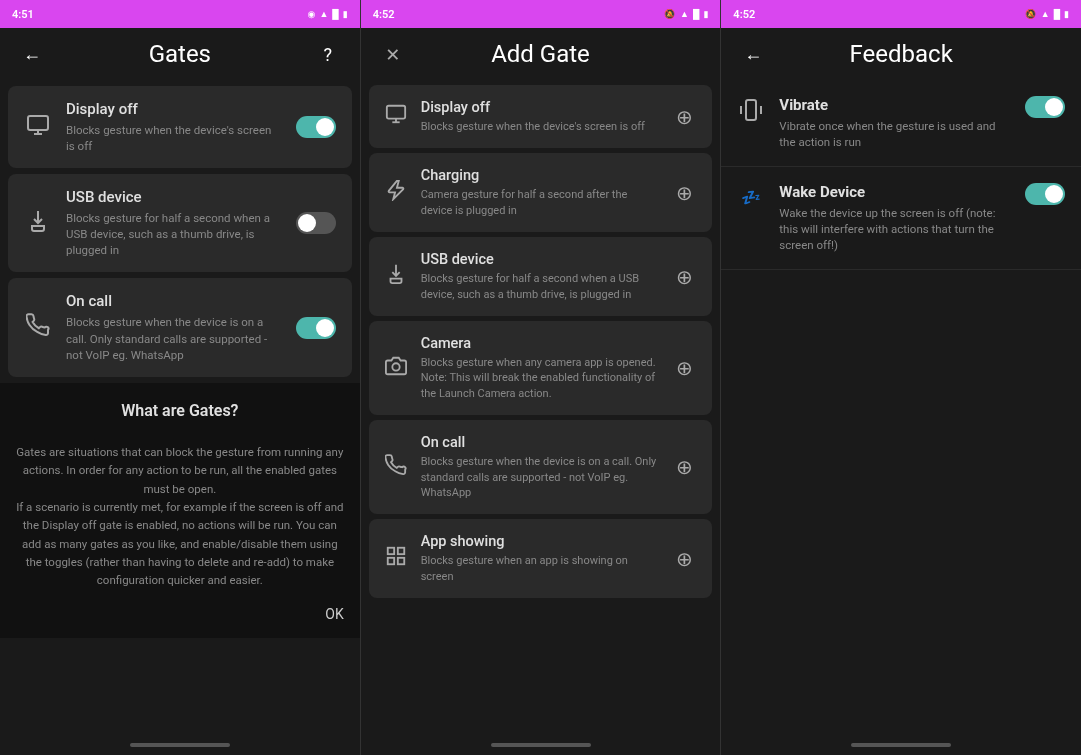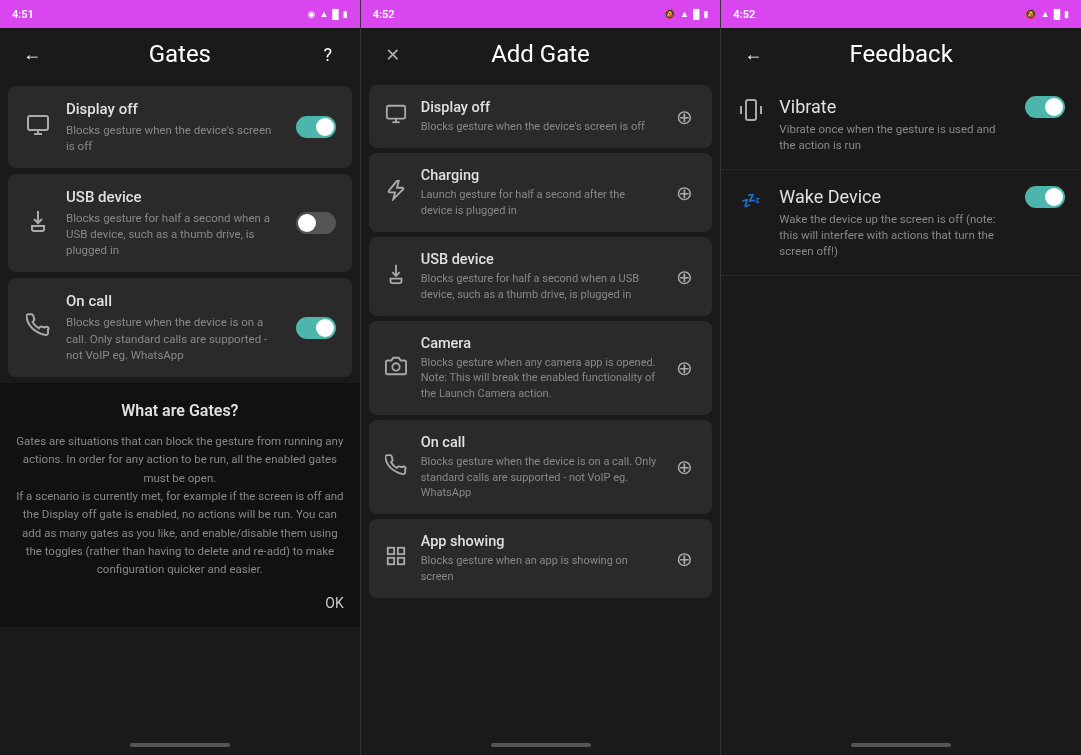--- a/index.html
+++ b/index.html
@@ -141,21 +141,21 @@
     .info-section {
       background: #111;
       padding: 18px 16px 12px;
       margin-top: 4px;
     }
     .info-title {
       color: #e0e0e0;
       font-size: 16px;
       font-weight: 600;
       text-align: center;
-      margin-bottom: 12px;
+      margin-bottom: 23px;
     }
     .info-text {
       color: #888;
       font-size: 11.5px;
       line-height: 1.6;
       text-align: center;
     }
     .info-ok {
       color: #ccc;
       font-size: 14px;
@@ -228,22 +228,22 @@
       width: 28px;
       text-align: center;
       flex-shrink: 0;
       margin-top: 2px;
     }
     .feedback-content {
       flex: 1;
     }
     .feedback-title {
       color: #e0e0e0;
-      font-size: 18px;
-      font-weight: 400;
+      font-size: 15px;
+      font-weight: 700;
       margin-bottom: 4px;
     }
     .feedback-desc {
       color: #888;
       font-size: 11.5px;
       line-height: 1.4;
     }
 
     
     .nav-pill {
@@ -373,21 +373,21 @@
     </div>
 
     <div class="add-gate-item">
       <div class="add-gate-icon">
         <svg width="22" height="22" viewBox="0 0 24 24" fill="none" stroke="#aaa" stroke-width="2">
             <path d="M13 2L4.09 12.96A1 1 0 005 14.5h6l-2 7.5L19.91 11a1 1 0 00-.91-1.5H13L15 2z"></path>
           </svg>
       </div>
       <div class="add-gate-content">
         <div class="add-gate-title">Charging</div>
-        <div class="add-gate-desc">Launch gesture for half a second after the device is plugged in</div>
+        <div class="add-gate-desc">Camera gesture for half a second after the device is plugged in</div>
       </div>
       <div class="add-btn">⊕</div>
     </div>
 
     <div class="add-gate-item">
       <div class="add-gate-icon">
         <svg width="22" height="22" viewBox="0 0 24 24" fill="none" stroke="#aaa" stroke-width="2">
             <path d="M12 2v12M8 10l4 4 4-4M6 17h12v3a2 2 0 01-2 2H8a2 2 0 01-2-2v-3z"></path>
           </svg>
       </div>

